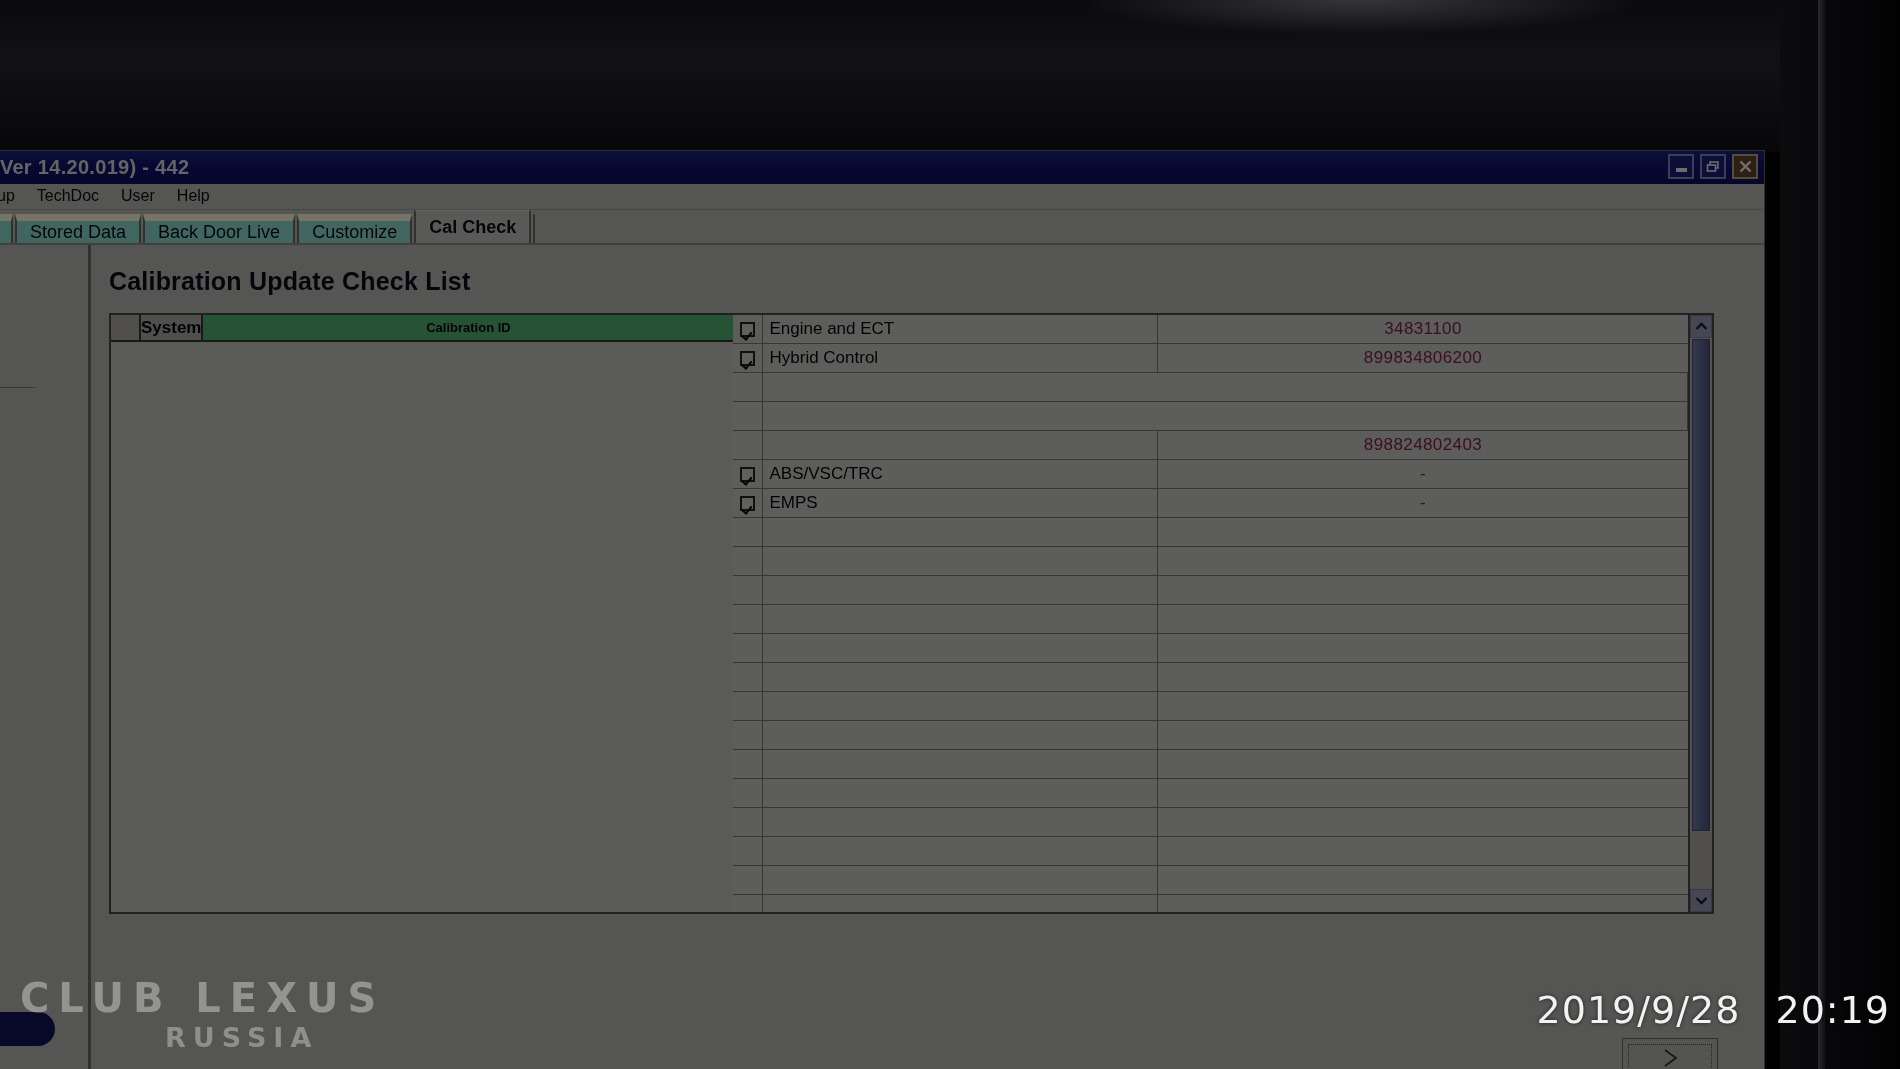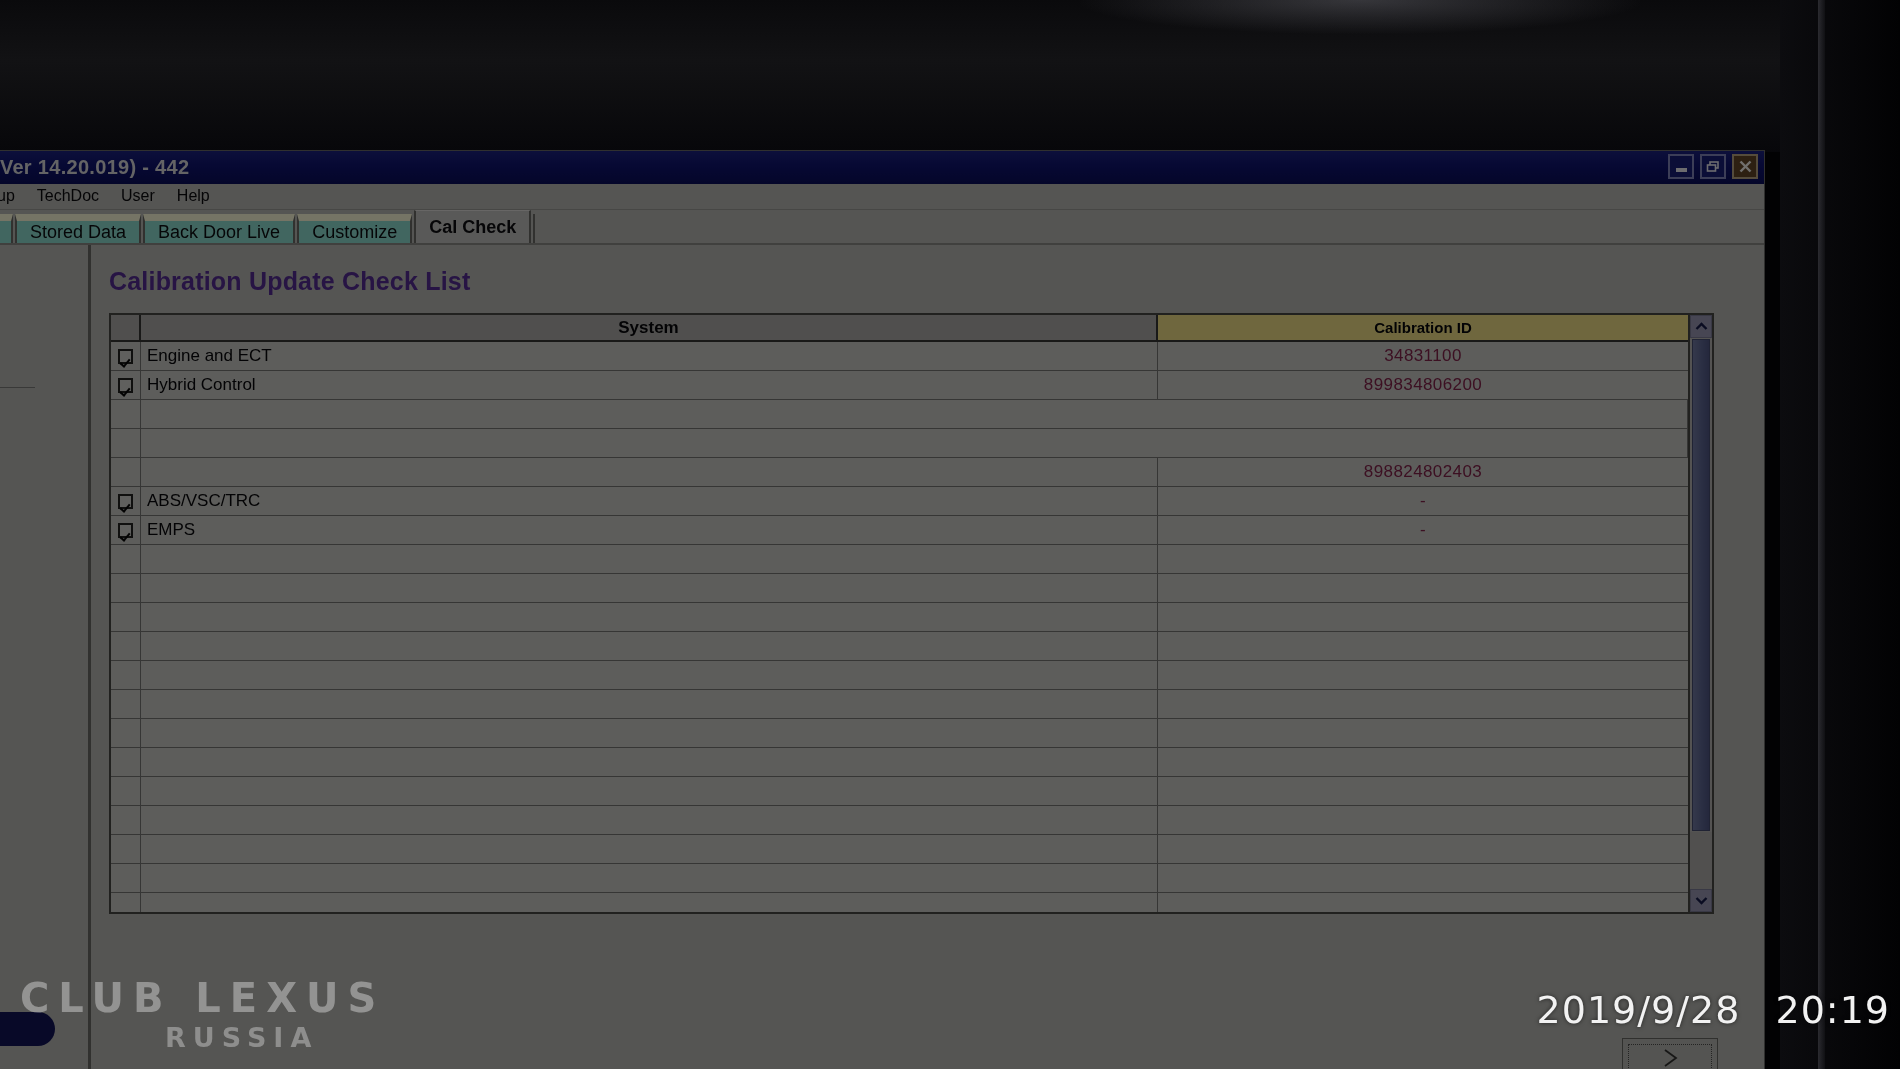--- a/index.html
+++ b/index.html
@@ -165,38 +165,38 @@
 
   .content {
     flex: 1 1 auto;
     position: relative;
     padding: 0;
     background: #b9b8b2;
   }
 
   .page-title {
     position: absolute; left: 18px; top: 22px;
-    font-size: 25px; font-weight: bold; color: #6d28d9;
+    font-size: 25px; font-weight: bold; color: #0f172a;
     letter-spacing: .2px;
   }
 
   
   .grid-wrap {
     position: absolute;
     left: 18px; top: 68px;
     width: 1605px;
     height: 601px;
     border: 2px solid #4e4d49;
     background: #c6c5be;
     display: flex;
     overflow: hidden;
   }
   .grid-main {
     flex: 1 1 auto;
-    display: flex; flex-direction: column;
+    display: flex; flex-direction: row;
     overflow: hidden;
   }
   .grid-head {
     display: flex;
     height: 27px;
     background: #aeada7;
     border-bottom: 2px solid #3e3d39;
     flex: 0 0 27px;
   }
   .gh-check {
@@ -207,22 +207,22 @@
   .gh-system {
     flex: 1 1 auto;
     display: flex; align-items: center; justify-content: center;
     font-size: 17px; font-weight: bold; color: #111116;
     border-right: 2px solid #3e3d39;
     background: #aeada7;
   }
   .gh-calid {
     width: 530px; flex: 0 0 530px;
     display: flex; align-items: center; justify-content: center;
-    font-size: 15px; font-weight: bold; color: #111116;
-    background: #fde047;
+    font-size: 13px; font-weight: bold; color: #111116;
+    background: #22c55e;
   }
 
   .grid-rows {
     flex: 1 1 auto;
     overflow: hidden;
   }
   .grow {
     display: flex;
     height: 29px;
     border-bottom: 1px solid #7a7974;

